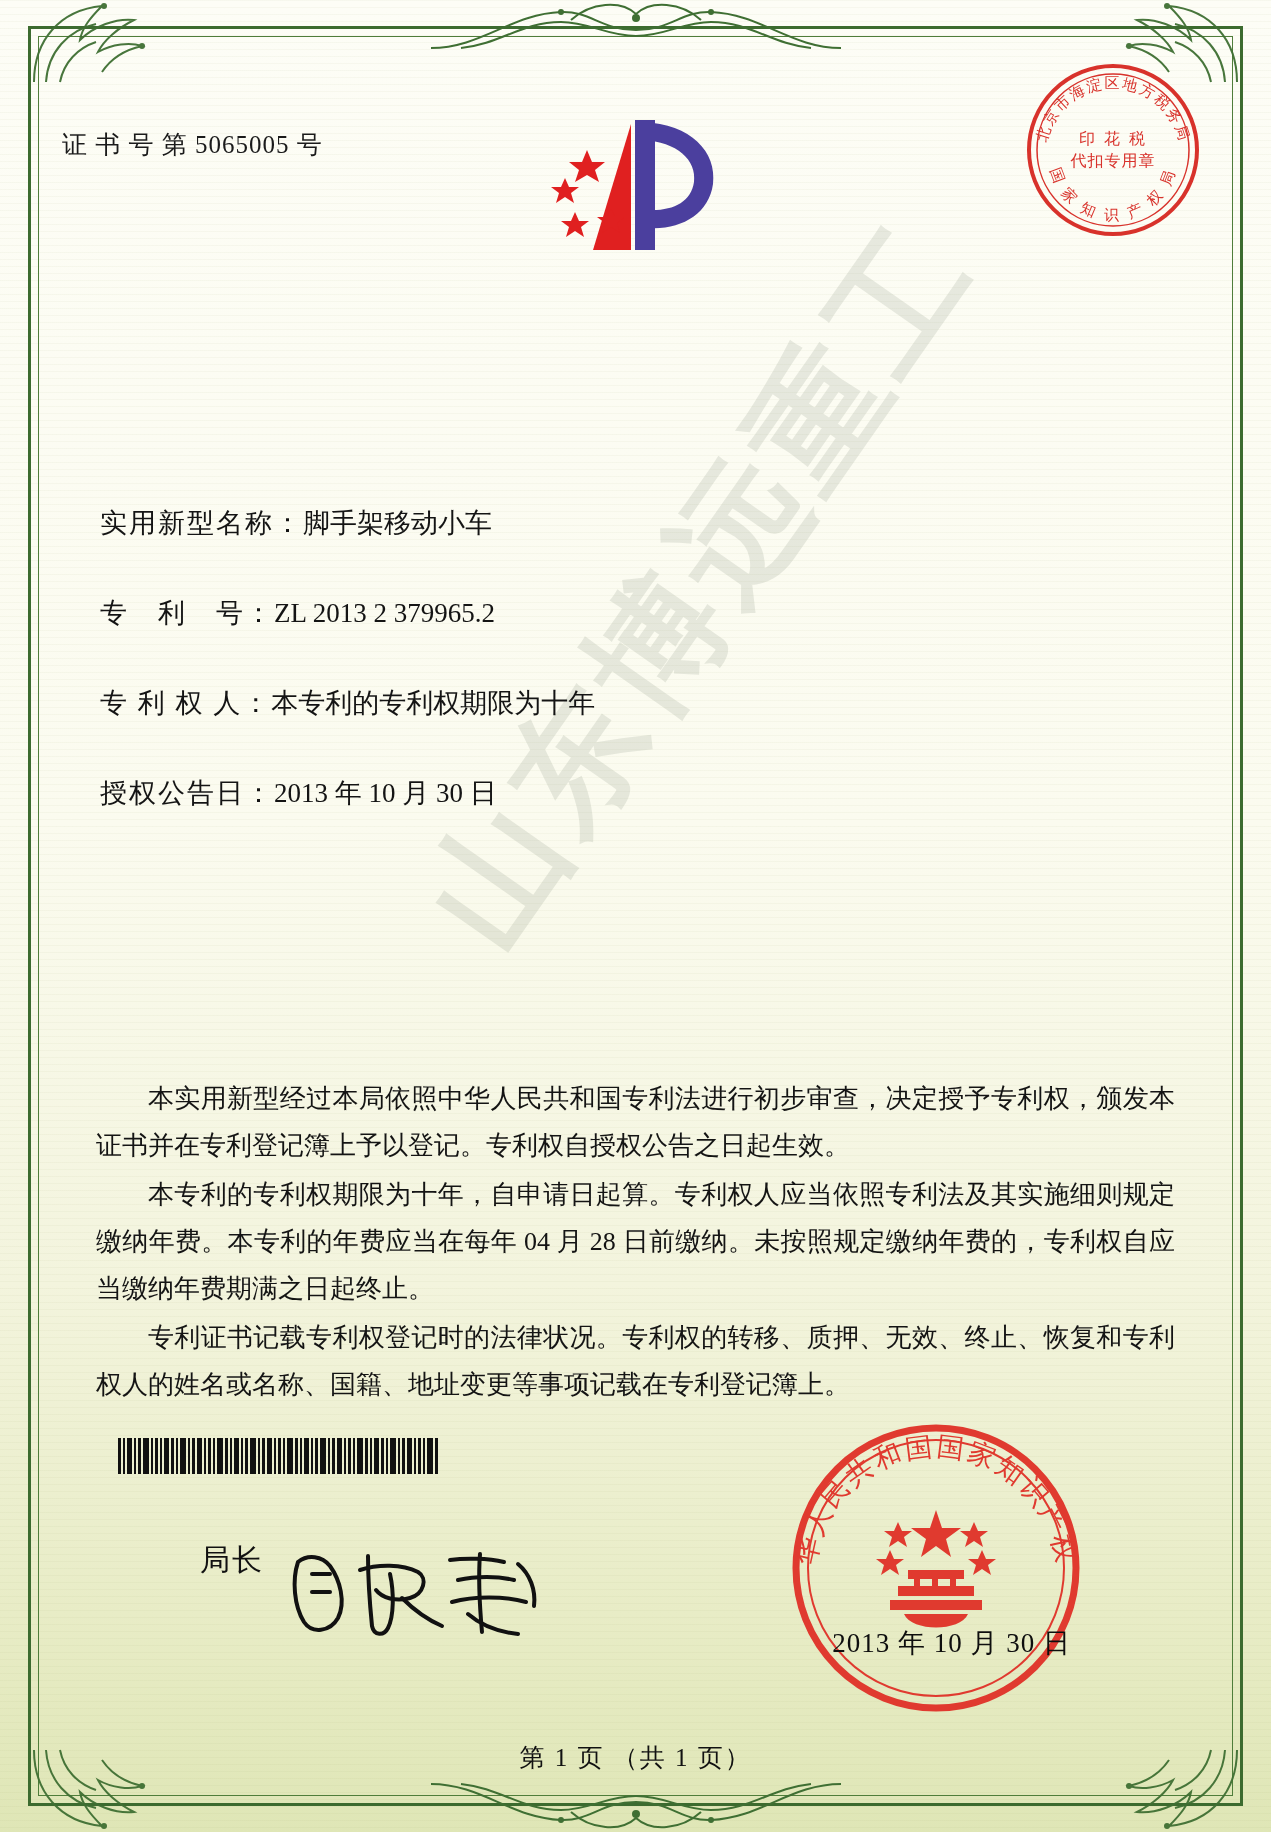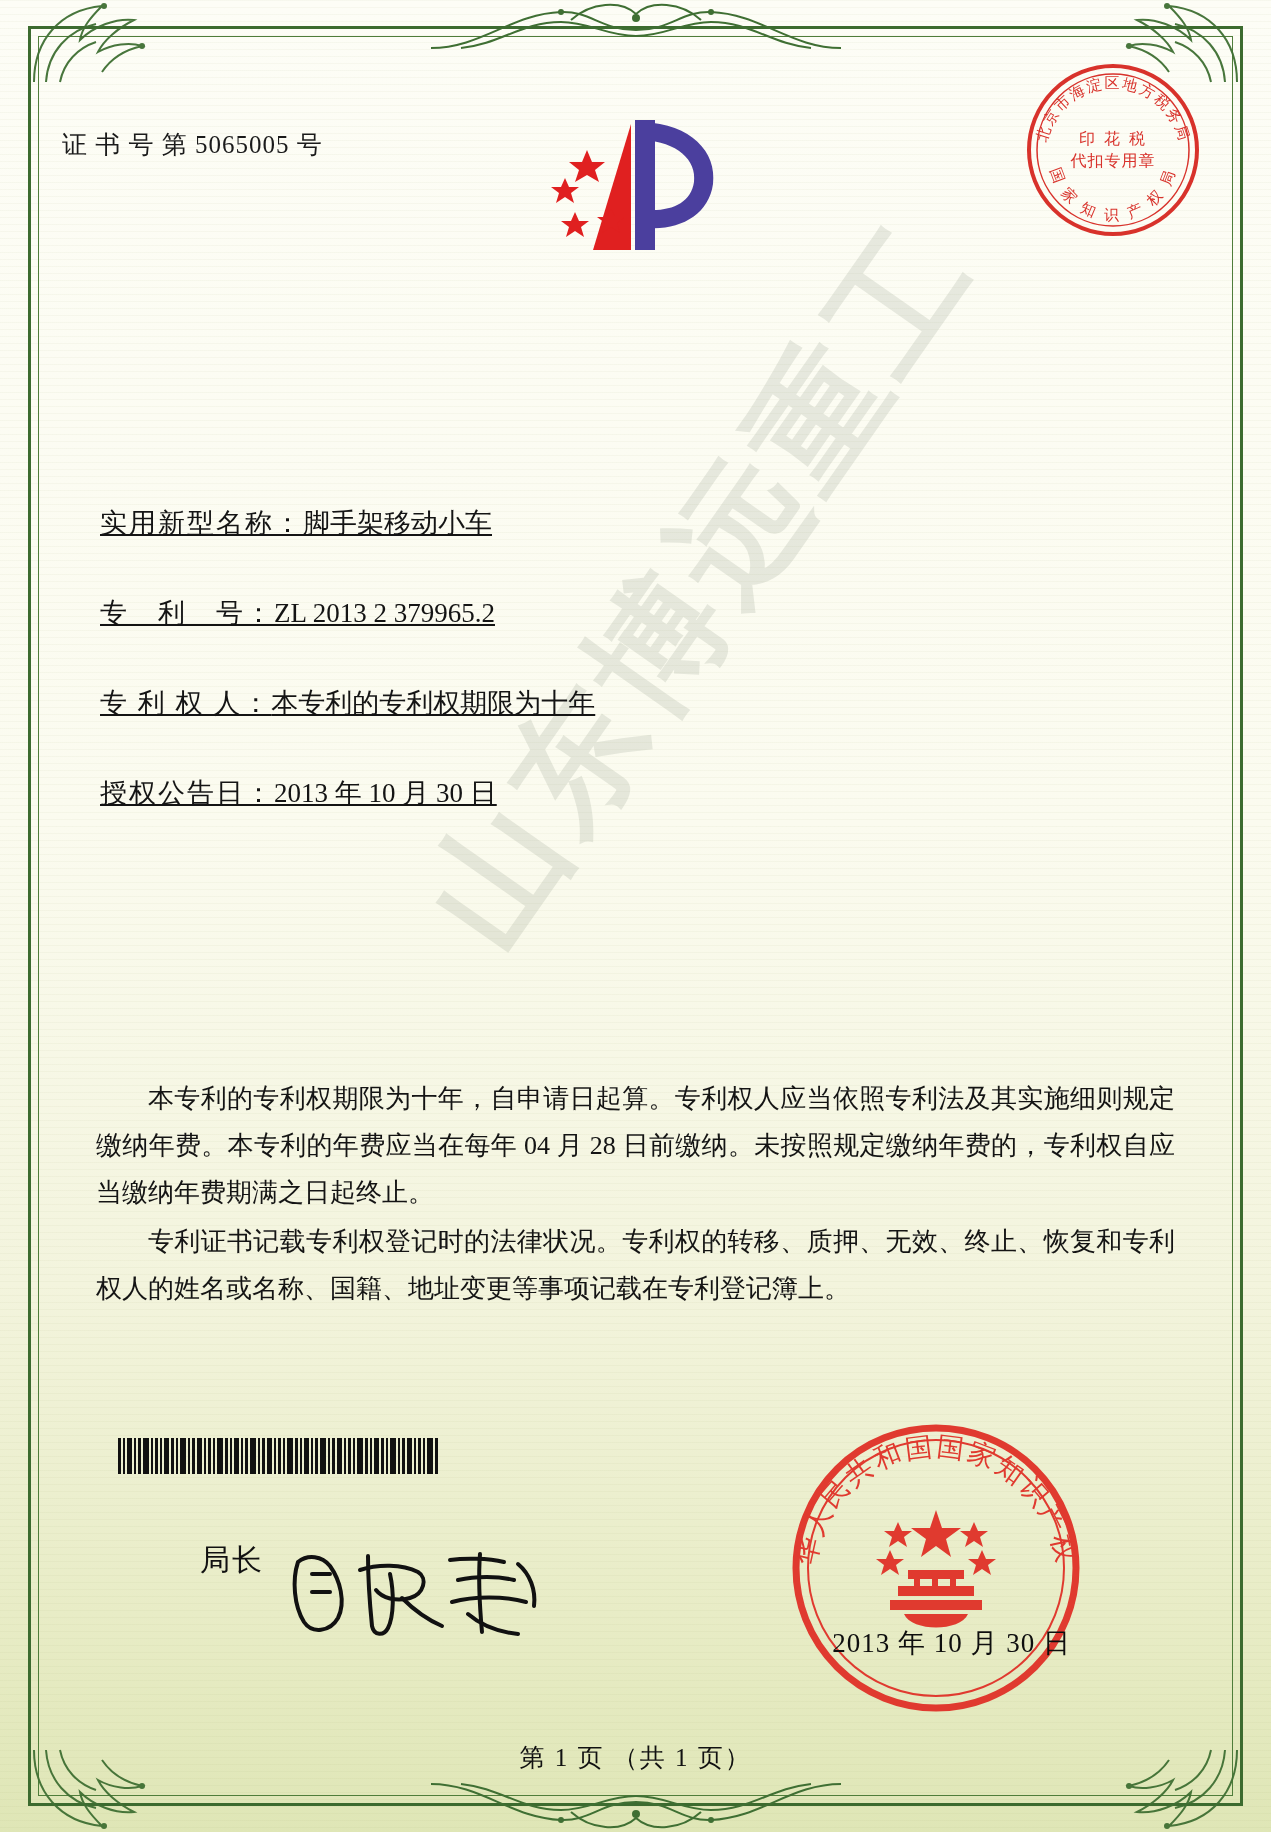--- a/index.html
+++ b/index.html
@@ -124,21 +124,20 @@
     position: absolute;
     left: 100px;
     top: 505px;
     right: 90px;
   }
   .field {
     font-size: 27px;
     color: #141414;
     margin-bottom: 54px;
     white-space: nowrap;
-    text-decoration: underline;
   }
   .field .lbl { letter-spacing: 2px; }
   .field .val { letter-spacing: 0px; }
 
   .body-text {
     position: absolute;
     left: 96px;
     right: 96px;
     top: 1075px;
     font-size: 26px;
@@ -351,20 +350,21 @@
     </div>
     <div class="field">
       <span class="lbl">专 利 权 人：</span><span class="val">本专利的专利权期限为十年</span>
     </div>
     <div class="field">
       <span class="lbl">授权公告日：</span><span class="val">2013 年 10 月 30 日</span>
     </div>
   </div>
 
   <div class="body-text">
+    <p>本实用新型经过本局依照中华人民共和国专利法进行初步审查，决定授予专利权，颁发本证书并在专利登记簿上予以登记。专利权自授权公告之日起生效。</p>
     <p>本专利的专利权期限为十年，自申请日起算。专利权人应当依照专利法及其实施细则规定缴纳年费。本专利的年费应当在每年 04 月 28 日前缴纳。未按照规定缴纳年费的，专利权自应当缴纳年费期满之日起终止。</p>
     <p>专利证书记载专利权登记时的法律状况。专利权的转移、质押、无效、终止、恢复和专利权人的姓名或名称、国籍、地址变更等事项记载在专利登记簿上。</p>
   </div>
 
   <div class="barcode">
     <i style="width:3px"></i>
       <i style="width:2px"></i>
       <i style="width:5px"></i>
       <i style="width:2px"></i>
     <i style="width:3px"></i>

